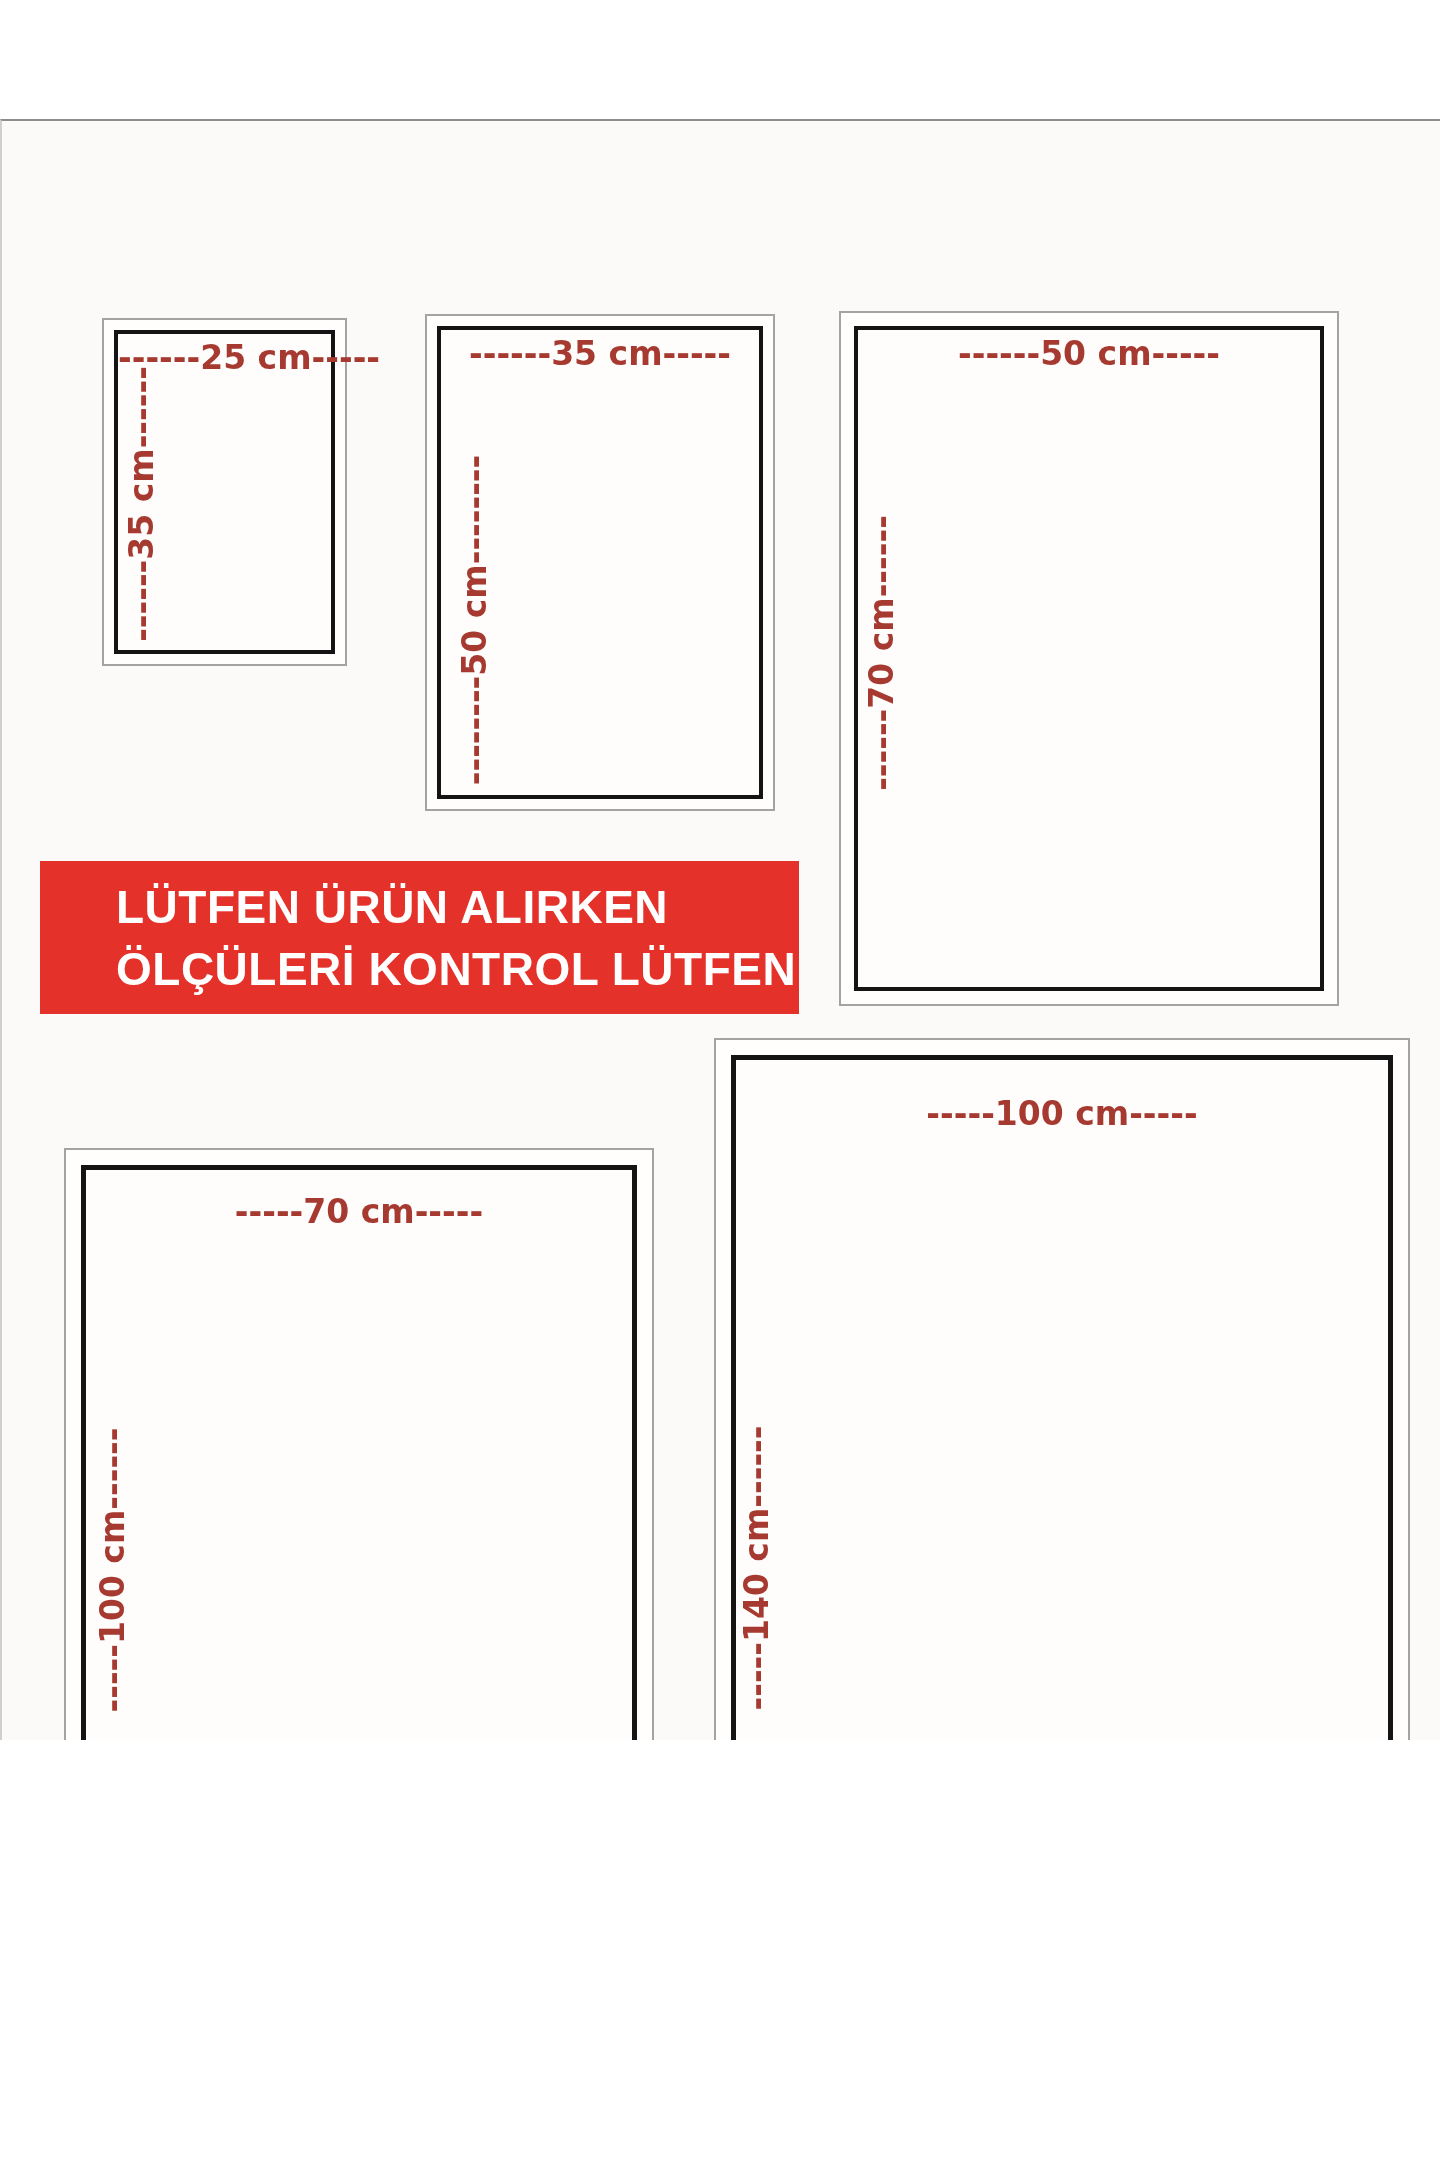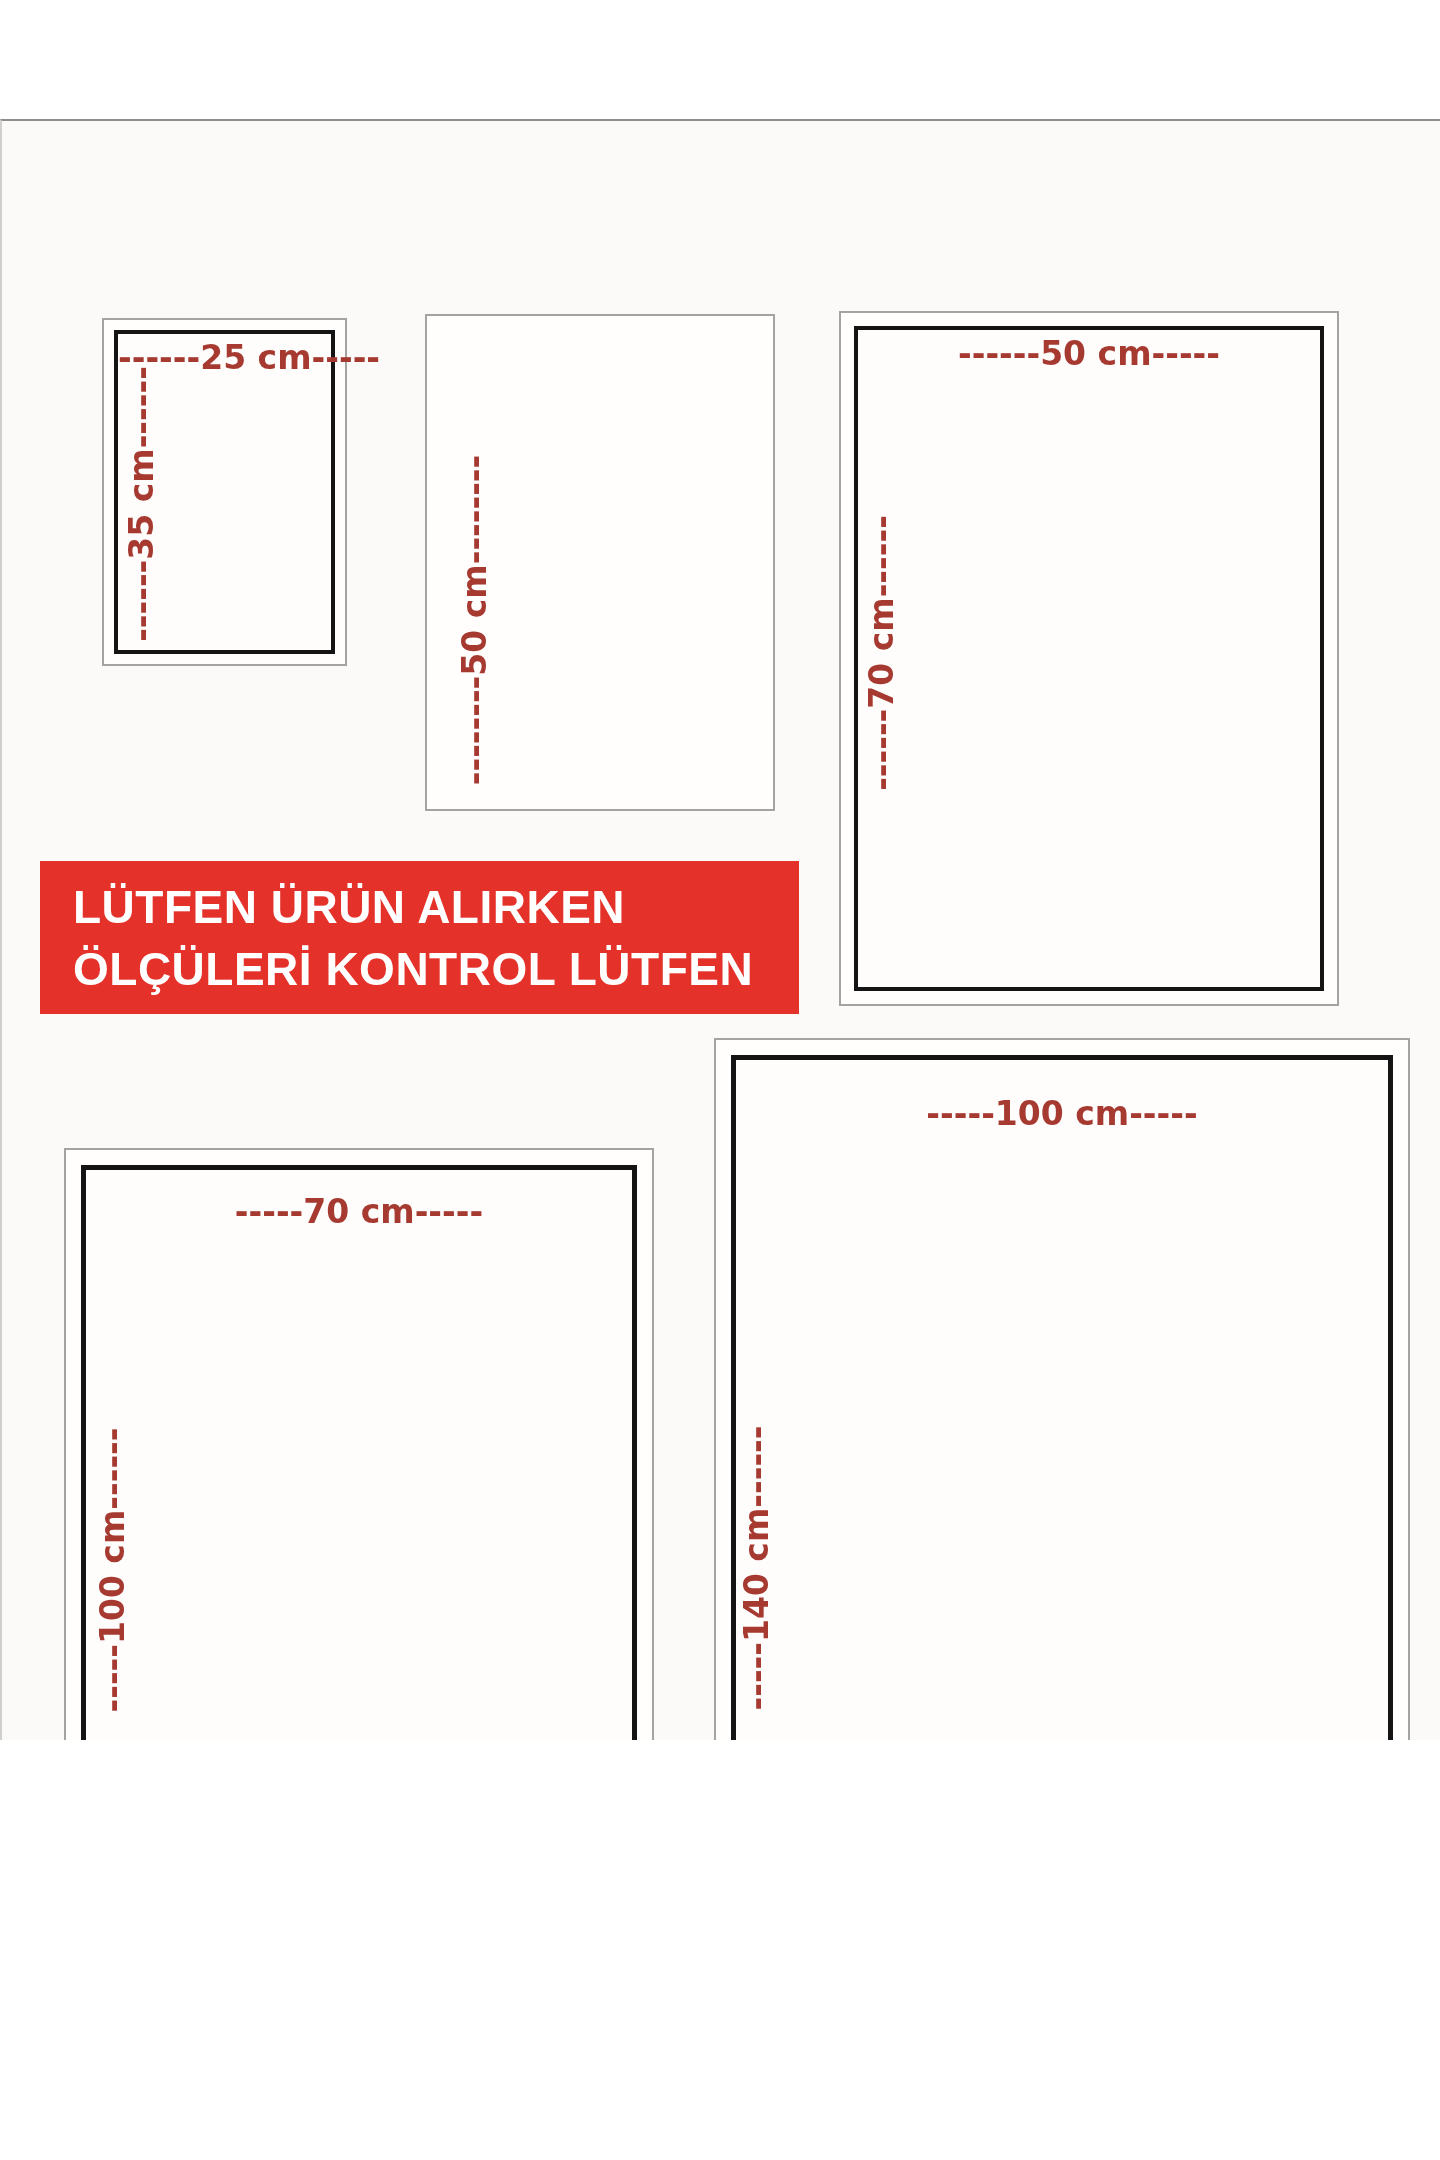--- a/index.html
+++ b/index.html
@@ -88,21 +88,21 @@
     position: absolute;
     left: 38px;
     top: 740px;
     width: 759px;
     height: 153px;
     background: #e43129;
     color: #ffffff;
     display: flex;
     flex-direction: column;
     justify-content: center;
-    padding-left: 33px;
+    padding-left: 76px;
     box-sizing: border-box;
     font-family: "Liberation Sans", "DejaVu Sans", sans-serif;
     font-weight: 700;
     font-size: 46px;
     line-height: 62px;
     letter-spacing: 0.5px;
   }
 </style>
 </head>
 <body>
@@ -112,20 +112,23 @@
   <div class="photo-area">
 
     <div class="size-frame frame-1">
       <div class="size-rect">
         <div class="width-label">------25 cm-----</div>
       </div>
       <div class="height-label">------35 cm------</div>
     </div>
 
     <div class="size-frame frame-2">
+      <div class="size-rect">
+        <div class="width-label">------35 cm-----</div>
+      </div>
       <div class="height-label">--------50 cm--------</div>
     </div>
 
     <div class="size-frame frame-3">
       <div class="size-rect">
         <div class="width-label">------50 cm-----</div>
       </div>
       <div class="height-label">------70 cm------</div>
     </div>
 

